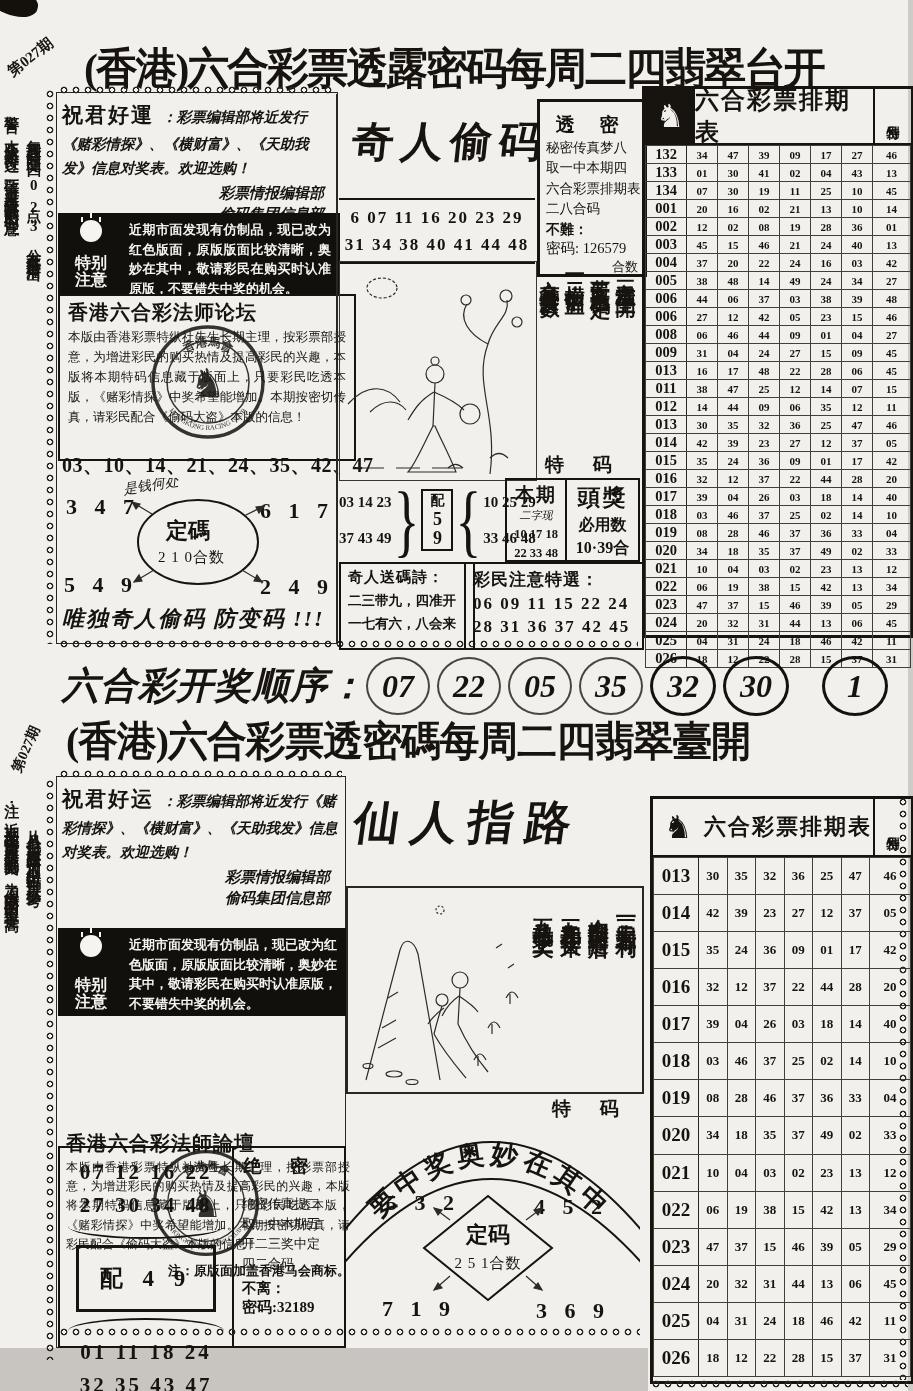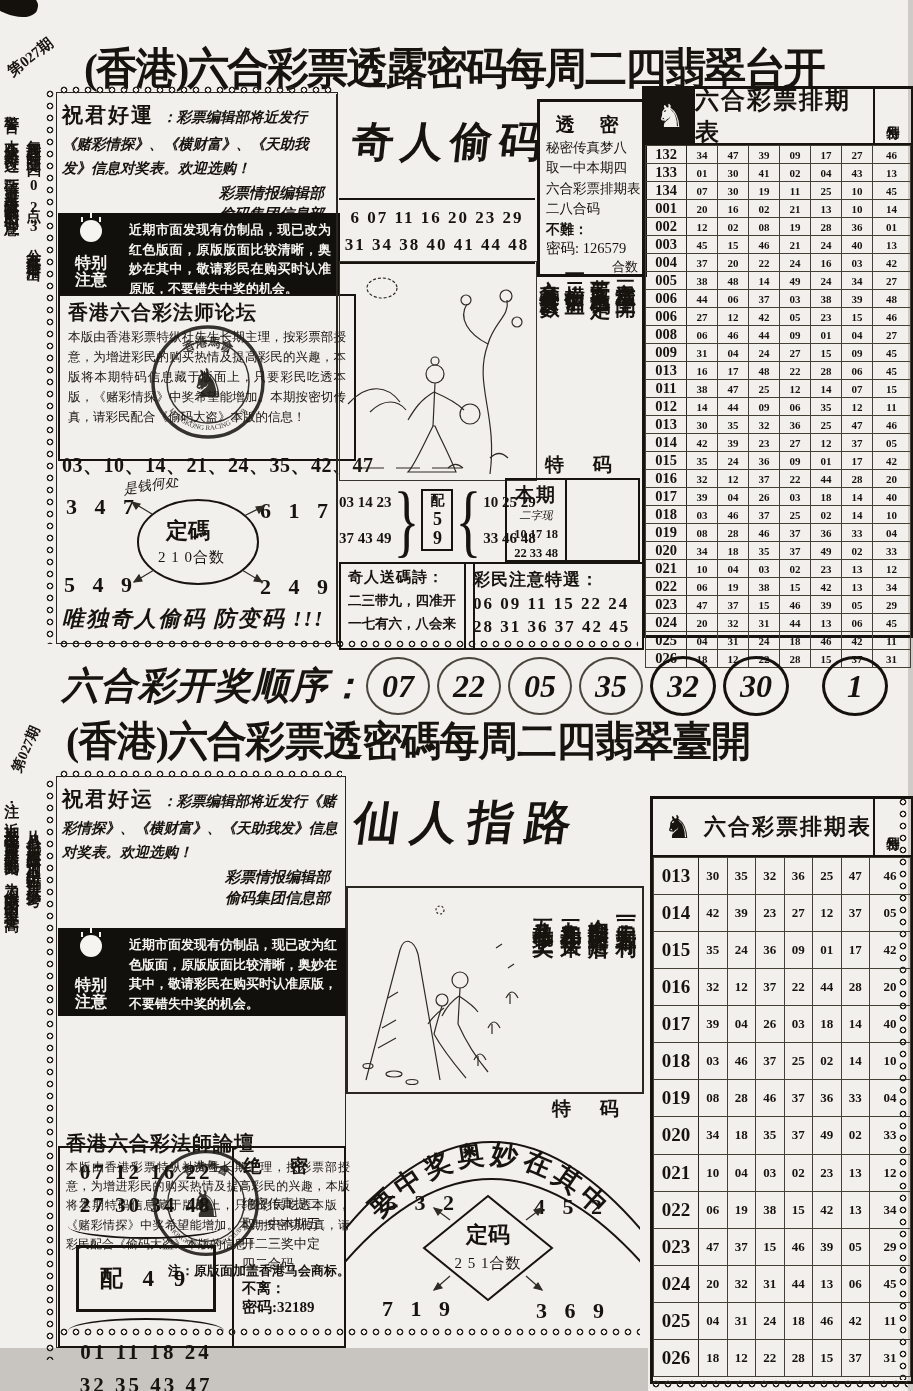--- a/index.html
+++ b/index.html
@@ -258,20 +258,25 @@
     </div>
   <div class="abs tema" style="left:545px;top:452px">特 码</div>
 
   <div class="abs bt-box" style="left:505px;top:478px;width:131px;height:80px">
     <div class="benqi">
       <div class="benqi-title">本期</div>
       <div class="benqi-sub">二字现</div>
       <div class="benqi-line">10 17 18</div>
       <div class="benqi-line">22 33 48</div>
     </div>
+    <div class="toujiang">
+      <div class="tj-title">頭獎</div>
+      <div class="tj-line">必用数</div>
+      <div class="tj-line">10·39合</div>
+    </div>
   </div>
 
   <div class="abs sched-wrap" style="left:642px;top:86px;width:266px;height:546px">
     <div class="sched-head" style="height:54px">
       <div class="mascot dark">♞</div>
       <div class="sched-title">六合彩票排期表</div>
       <div class="sp-head">特別号</div>
     </div>
     <table class="sched sched-top">
         <tbody id="tbody-top">

